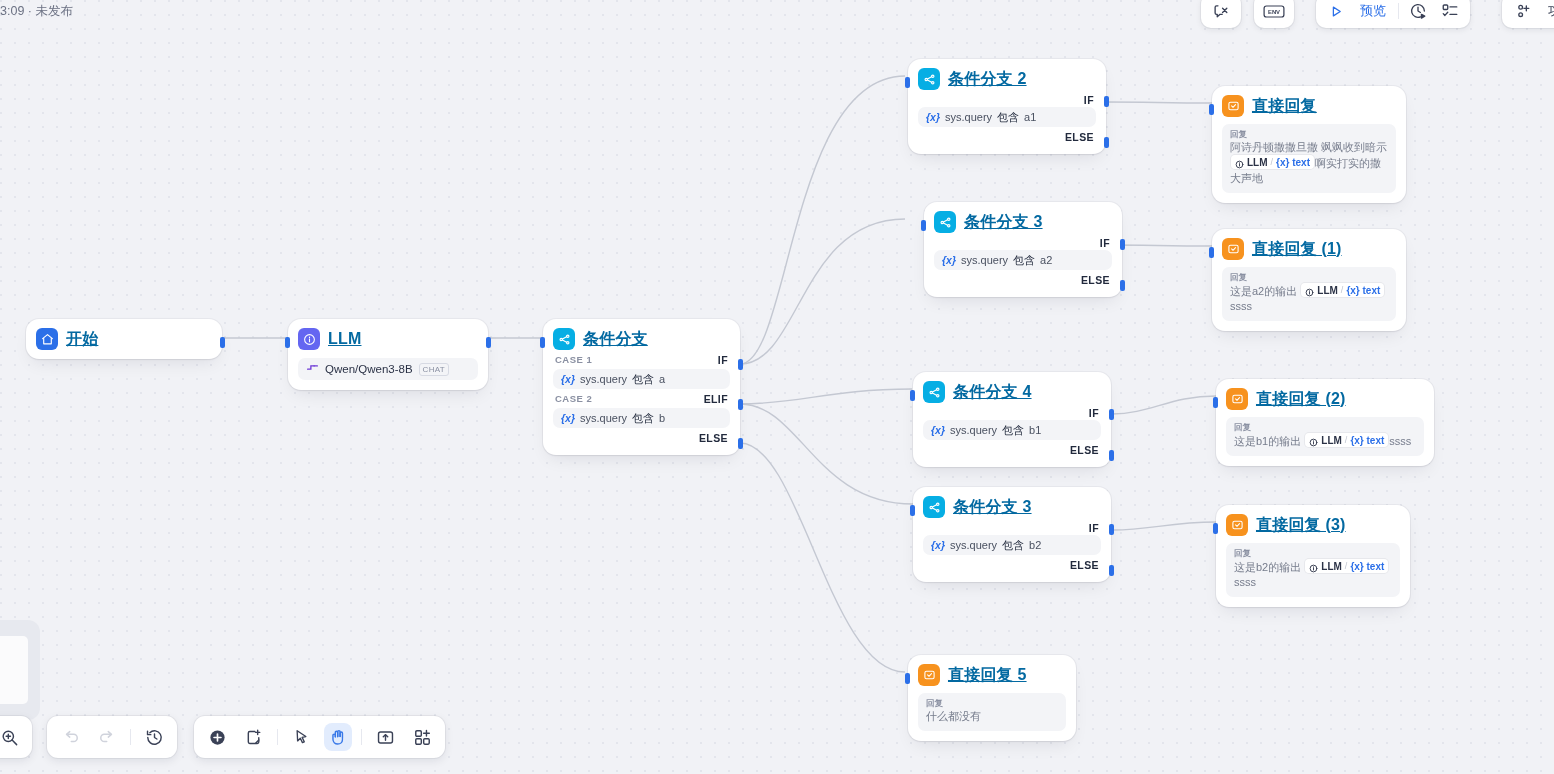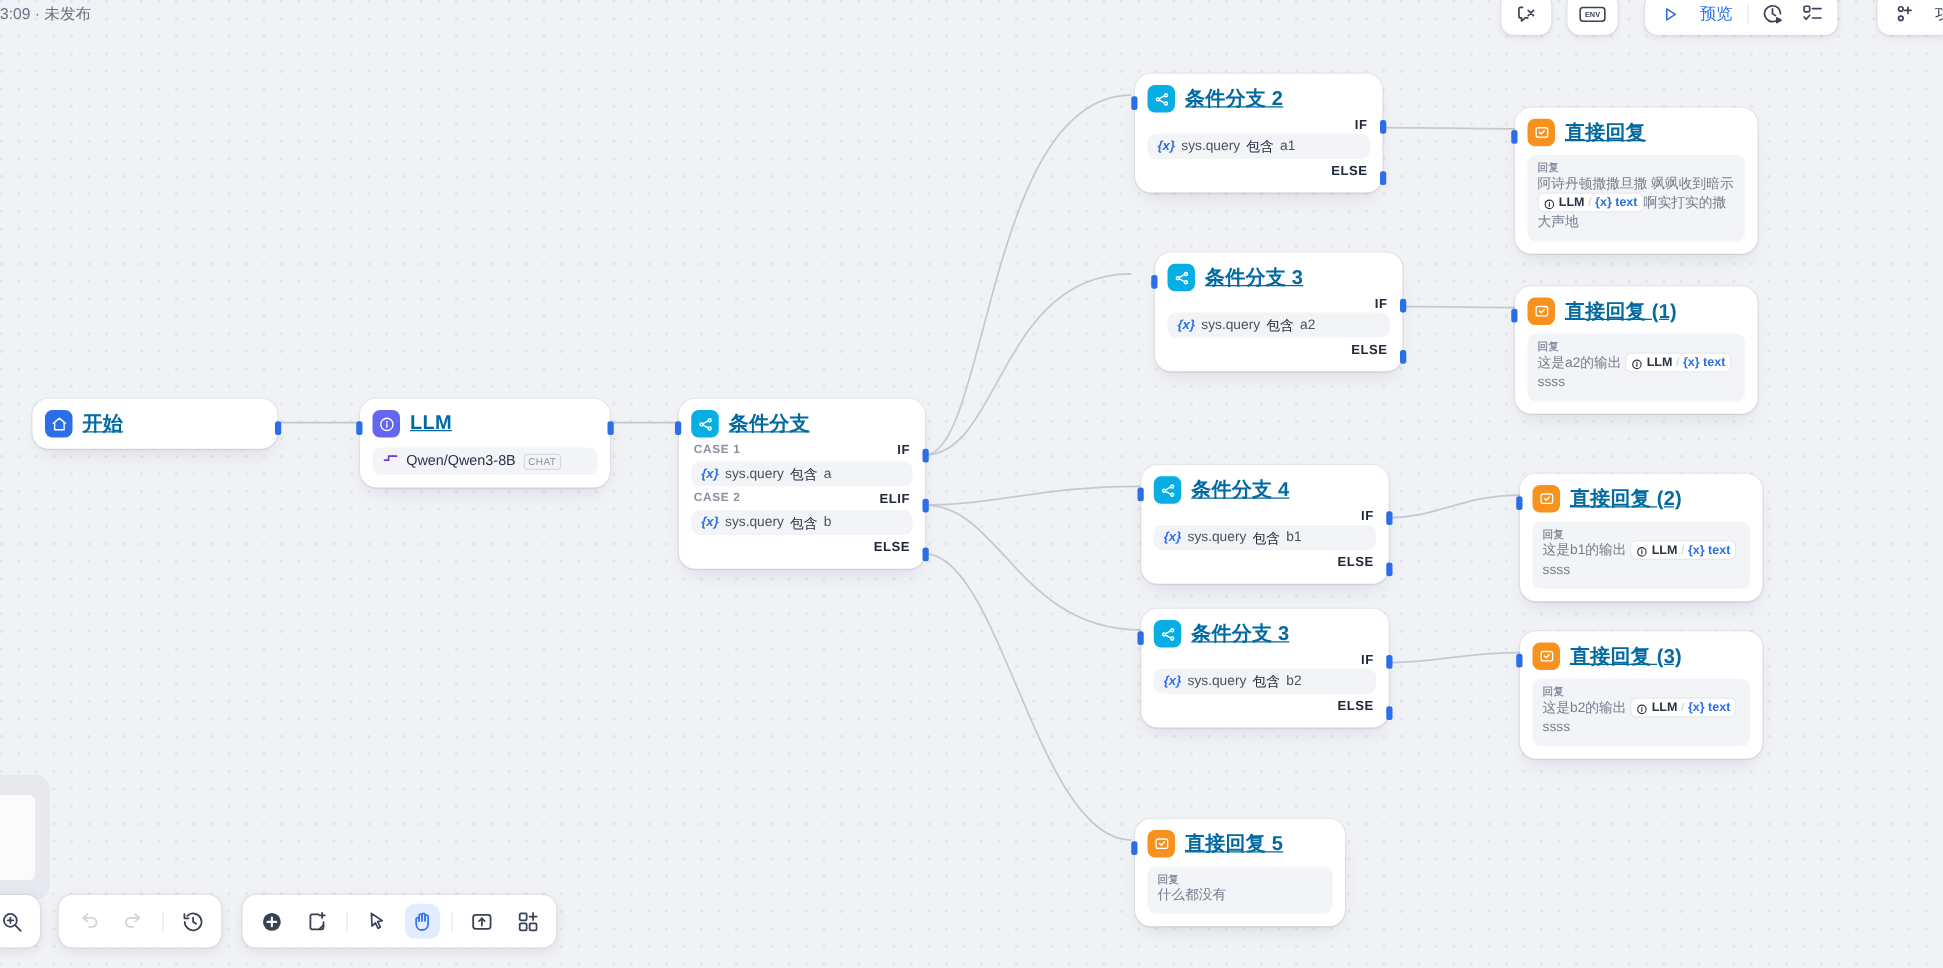--- a/index.html
+++ b/index.html
@@ -438,21 +438,21 @@
             </span>
             <span class="lbl">LLM</span>
             <span class="sep">/</span>
             <span class="tvar">{x} text</span>
           </span><span>ssss</span>
         </div>
       </div>
       <span class="h l" style="top:18px;"></span>
     </div>
 
-    <div class="node" style="left:1216px; top:379px; width:194px;">
+    <div class="node" style="left:1216px; top:379px; width:218px;">
       <div class="node-head">
         <span class="nicon ic-ans">
           <svg width="13" height="13" viewBox="0 0 24 24" fill="none" stroke="#fff" stroke-width="2" stroke-linecap="round" stroke-linejoin="round">
             <rect x="3.5" y="4" width="17" height="14" rx="3"></rect>
               <path d="M8.5 10.8l2.6 2.6 4.6-4.9"></path>
           </svg>
         </span>
         <span class="node-title">直接回复 (2)</span>
       </div>
       <div class="ans-body">

